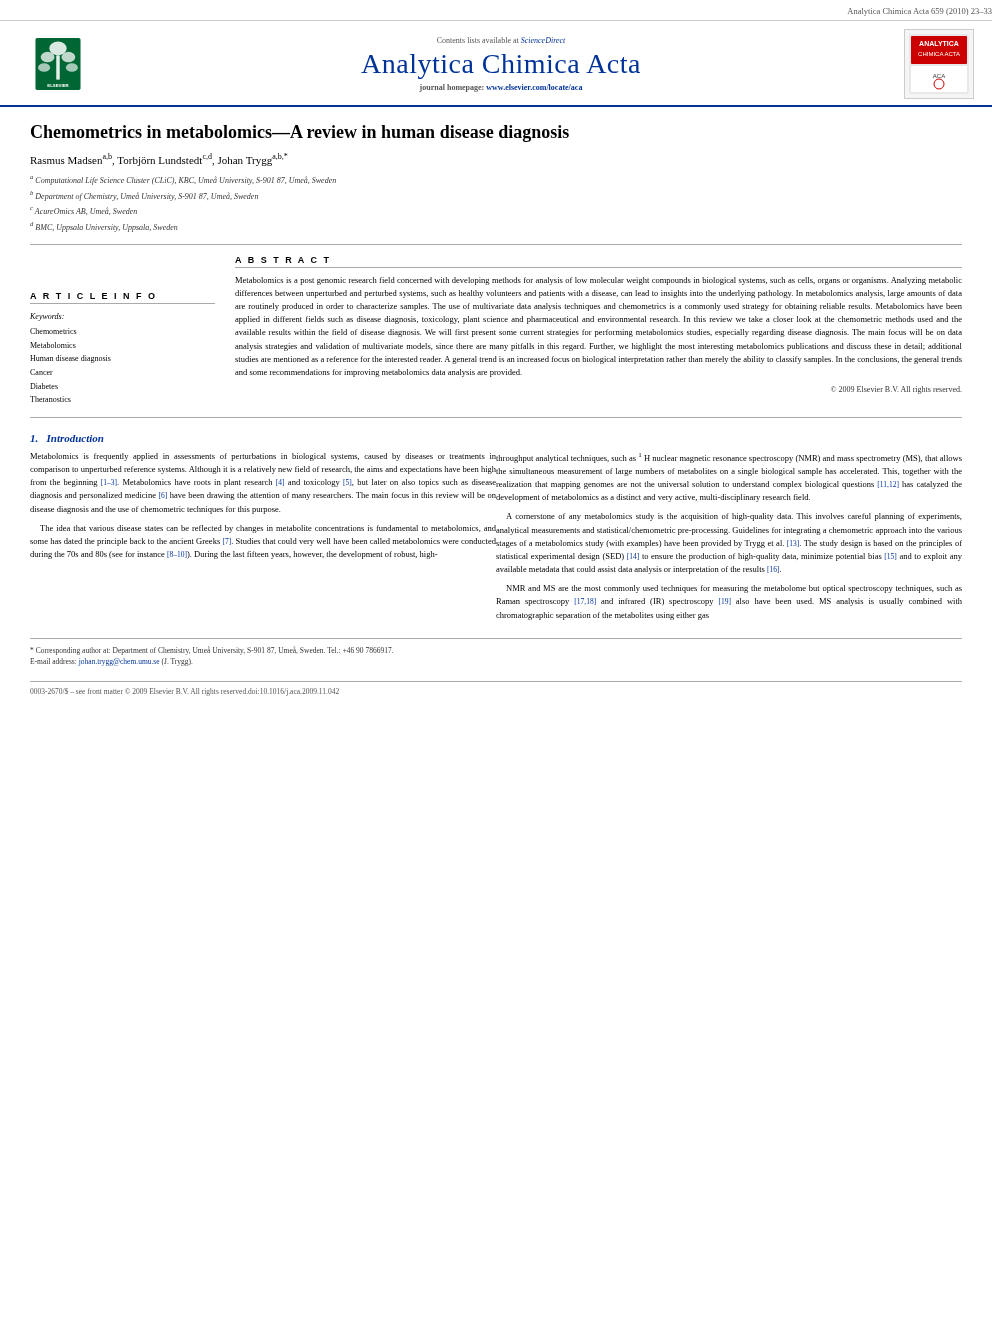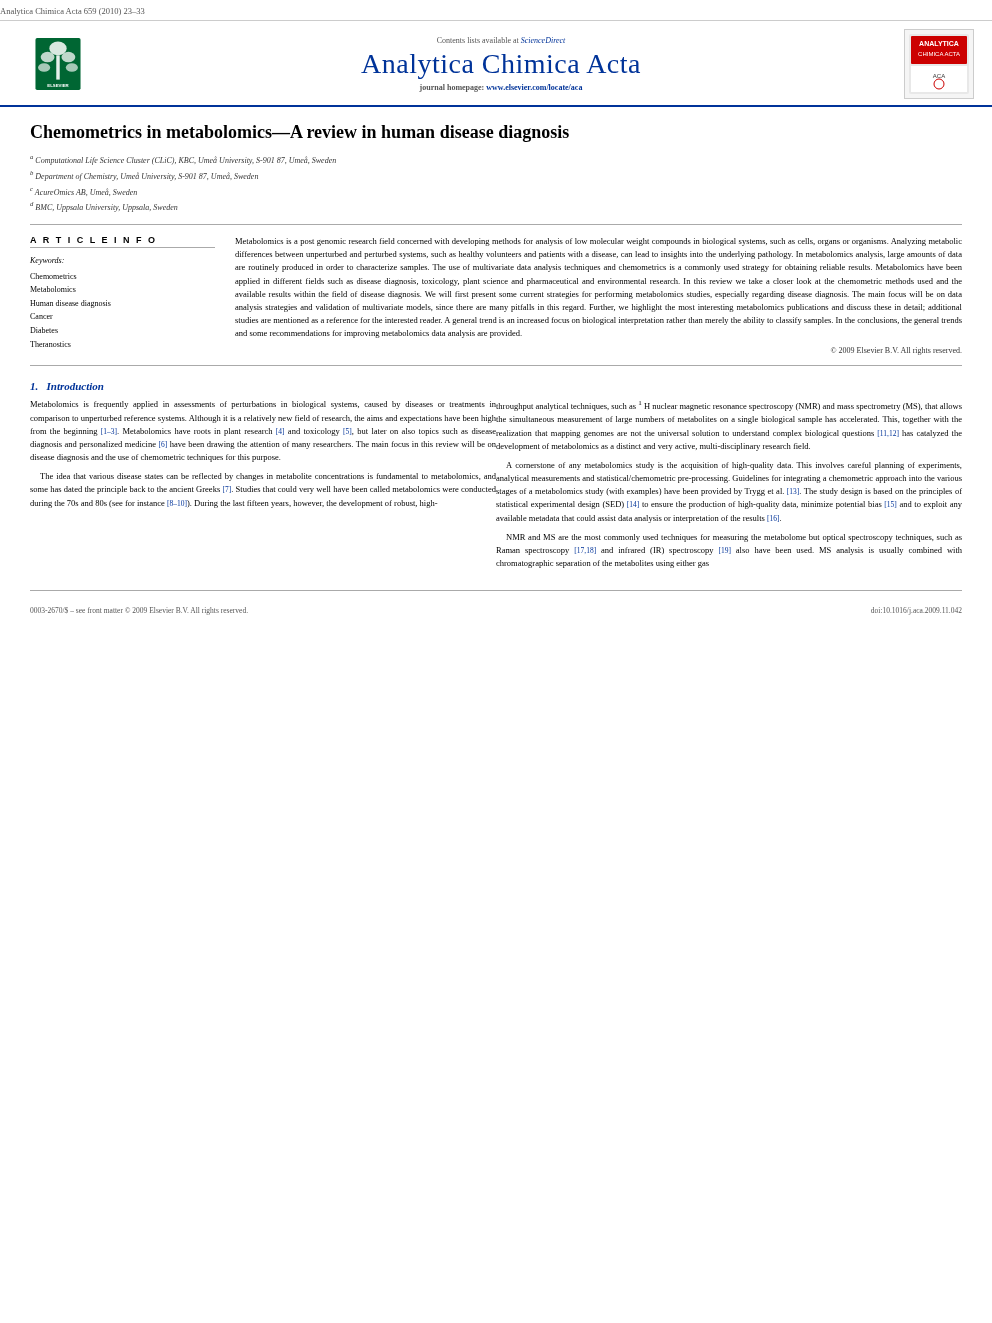--- a/index.html
+++ b/index.html
@@ -14,21 +14,21 @@
 
     .page-wrapper {
       width: 992px;
       min-height: 1323px;
       background: #fff;
       padding: 0;
     }
 
     
     .top-bar {
-      text-align: left;
+      text-align: right;
       font-size: 8.5px;
       color: #555;
       padding: 6px 0 4px 0;
       border-bottom: 1px solid #ccc;
     }
 
     
     .journal-header {
       display: flex;
       align-items: center;
@@ -132,20 +132,21 @@
     
     .two-col {
       display: flex;
       gap: 20px;
       margin-top: 6px;
     }
 
     .col-left {
       width: 185px;
       flex-shrink: 0;
+      margin-top: 36px;
     }
 
     .col-right {
       flex: 1;
     }
 
     
     .section-label {
       font-size: 9px;
       letter-spacing: 2px;
@@ -242,25 +243,25 @@
       padding-top: 6px;
       font-size: 7.5px;
       line-height: 1.5;
       color: #333;
     }
 
     
     .bottom-bar {
       margin-top: 14px;
       border-top: 1px solid #aaa;
-      padding-top: 15px;
+      padding-top: 5px;
       font-size: 7.5px;
       color: #555;
       display: flex;
-      justify-content: space-between;
+      justify-content: flex-start;
     }
 
     
     .tree-svg {
       width: 52px;
       height: 52px;
     }
   </style>
 </head>
 <body>
@@ -310,20 +311,23 @@
         <text x="30" y="44" text-anchor="middle" font-size="6" fill="#333" font-family="Arial">ACA</text>
         <circle cx="30" cy="50" r="5" fill="none" stroke="#cc0000" stroke-width="1"></circle>
       </svg>
     </div>
   </div>
 
   <div class="article-main">
 
     <div class="article-title">Chemometrics in metabolomics—A review in human disease diagnosis</div>
 
+    <div class="authors">
+      Rasmus Madsen<sup>a,b</sup>, Torbjörn Lundstedt<sup>c,d</sup>, Johan Trygg<sup>a,b,*</sup>
+    </div>
 
     <div class="affiliations">
       <div><sup>a</sup> Computational Life Science Cluster (CLiC), KBC, Umeå University, S-901 87, Umeå, Sweden</div>
       <div><sup>b</sup> Department of Chemistry, Umeå University, S-901 87, Umeå, Sweden</div>
       <div><sup>c</sup> AcureOmics AB, Umeå, Sweden</div>
       <div><sup>d</sup> BMC, Uppsala University, Uppsala, Sweden</div>
     </div>
 
     <hr class="divider">
 
@@ -338,20 +342,21 @@
           <div>Chemometrics</div>
           <div>Metabolomics</div>
           <div>Human disease diagnosis</div>
           <div>Cancer</div>
           <div>Diabetes</div>
           <div>Theranostics</div>
         </div>
       </div>
 
       <div class="col-right">
+        <div class="section-label">A B S T R A C T</div>
         <div class="abstract-text">Metabolomics is a post genomic research field concerned with developing methods for analysis of low molecular weight compounds in biological systems, such as cells, organs or organisms. Analyzing metabolic differences between unperturbed and perturbed systems, such as healthy volunteers and patients with a disease, can lead to insights into the underlying pathology. In metabolomics analysis, large amounts of data are routinely produced in order to characterize samples. The use of multivariate data analysis techniques and chemometrics is a commonly used strategy for obtaining reliable results. Metabolomics have been applied in different fields such as disease diagnosis, toxicology, plant science and pharmaceutical and environmental research. In this review we take a closer look at the chemometric methods used and the available results within the field of disease diagnosis. We will first present some current strategies for performing metabolomics studies, especially regarding disease diagnosis. The main focus will be on data analysis strategies and validation of multivariate models, since there are many pitfalls in this regard. Further, we highlight the most interesting metabolomics publications and discuss these in detail; additional studies are mentioned as a reference for the interested reader. A general trend is an increased focus on biological interpretation rather than merely the ability to classify samples. In the conclusions, the general trends and some recommendations for improving metabolomics data analysis are provided.</div>
         <div class="copyright-line">© 2009 Elsevier B.V. All rights reserved.</div>
       </div>
 
     </div>
 
     <hr class="divider">
 
     <div class="body-section">
       <div class="section-title">
@@ -379,20 +384,30 @@
             A cornerstone of any metabolomics study is the acquisition of high-quality data. This involves careful planning of experiments, analytical measurements and statistical/chemometric pre-processing. Guidelines for integrating a chemometric approach into the various stages of a metabolomics study (with examples) have been provided by Trygg et al. <span class="ref">[13]</span>. The study design is based on the principles of statistical experimental design (SED) <span class="ref">[14]</span> to ensure the production of high-quality data, minimize potential bias <span class="ref">[15]</span> and to exploit any available metadata that could assist data analysis or interpretation of the results <span class="ref">[16]</span>.
           </p>
           <p>
             NMR and MS are the most commonly used techniques for measuring the metabolome but optical spectroscopy techniques, such as Raman spectroscopy <span class="ref">[17,18]</span> and infrared (IR) spectroscopy <span class="ref">[19]</span> also have been used. MS analysis is usually combined with chromatographic separation of the metabolites using either gas
           </p>
         </div>
 
       </div>
     </div>
 
+    <div class="footnote-area">
+      <div>
+        * Corresponding author at: Department of Chemistry, Umeå University, S-901 87, Umeå, Sweden. Tel.: +46 90 7866917.
+      </div>
+      <div>
+        <span>E-mail address:</span>
+        <span style="color:#003399;">johan.trygg@chem.umu.se</span>
+        <span>(J. Trygg).</span>
+      </div>
+    </div>
 
     <div class="bottom-bar">
       <span>0003-2670/$ – see front matter © 2009 Elsevier B.V. All rights reserved.</span>
       <span>doi:10.1016/j.aca.2009.11.042</span>
     </div>
 
   </div>
 </div>
 
 </body></html>

